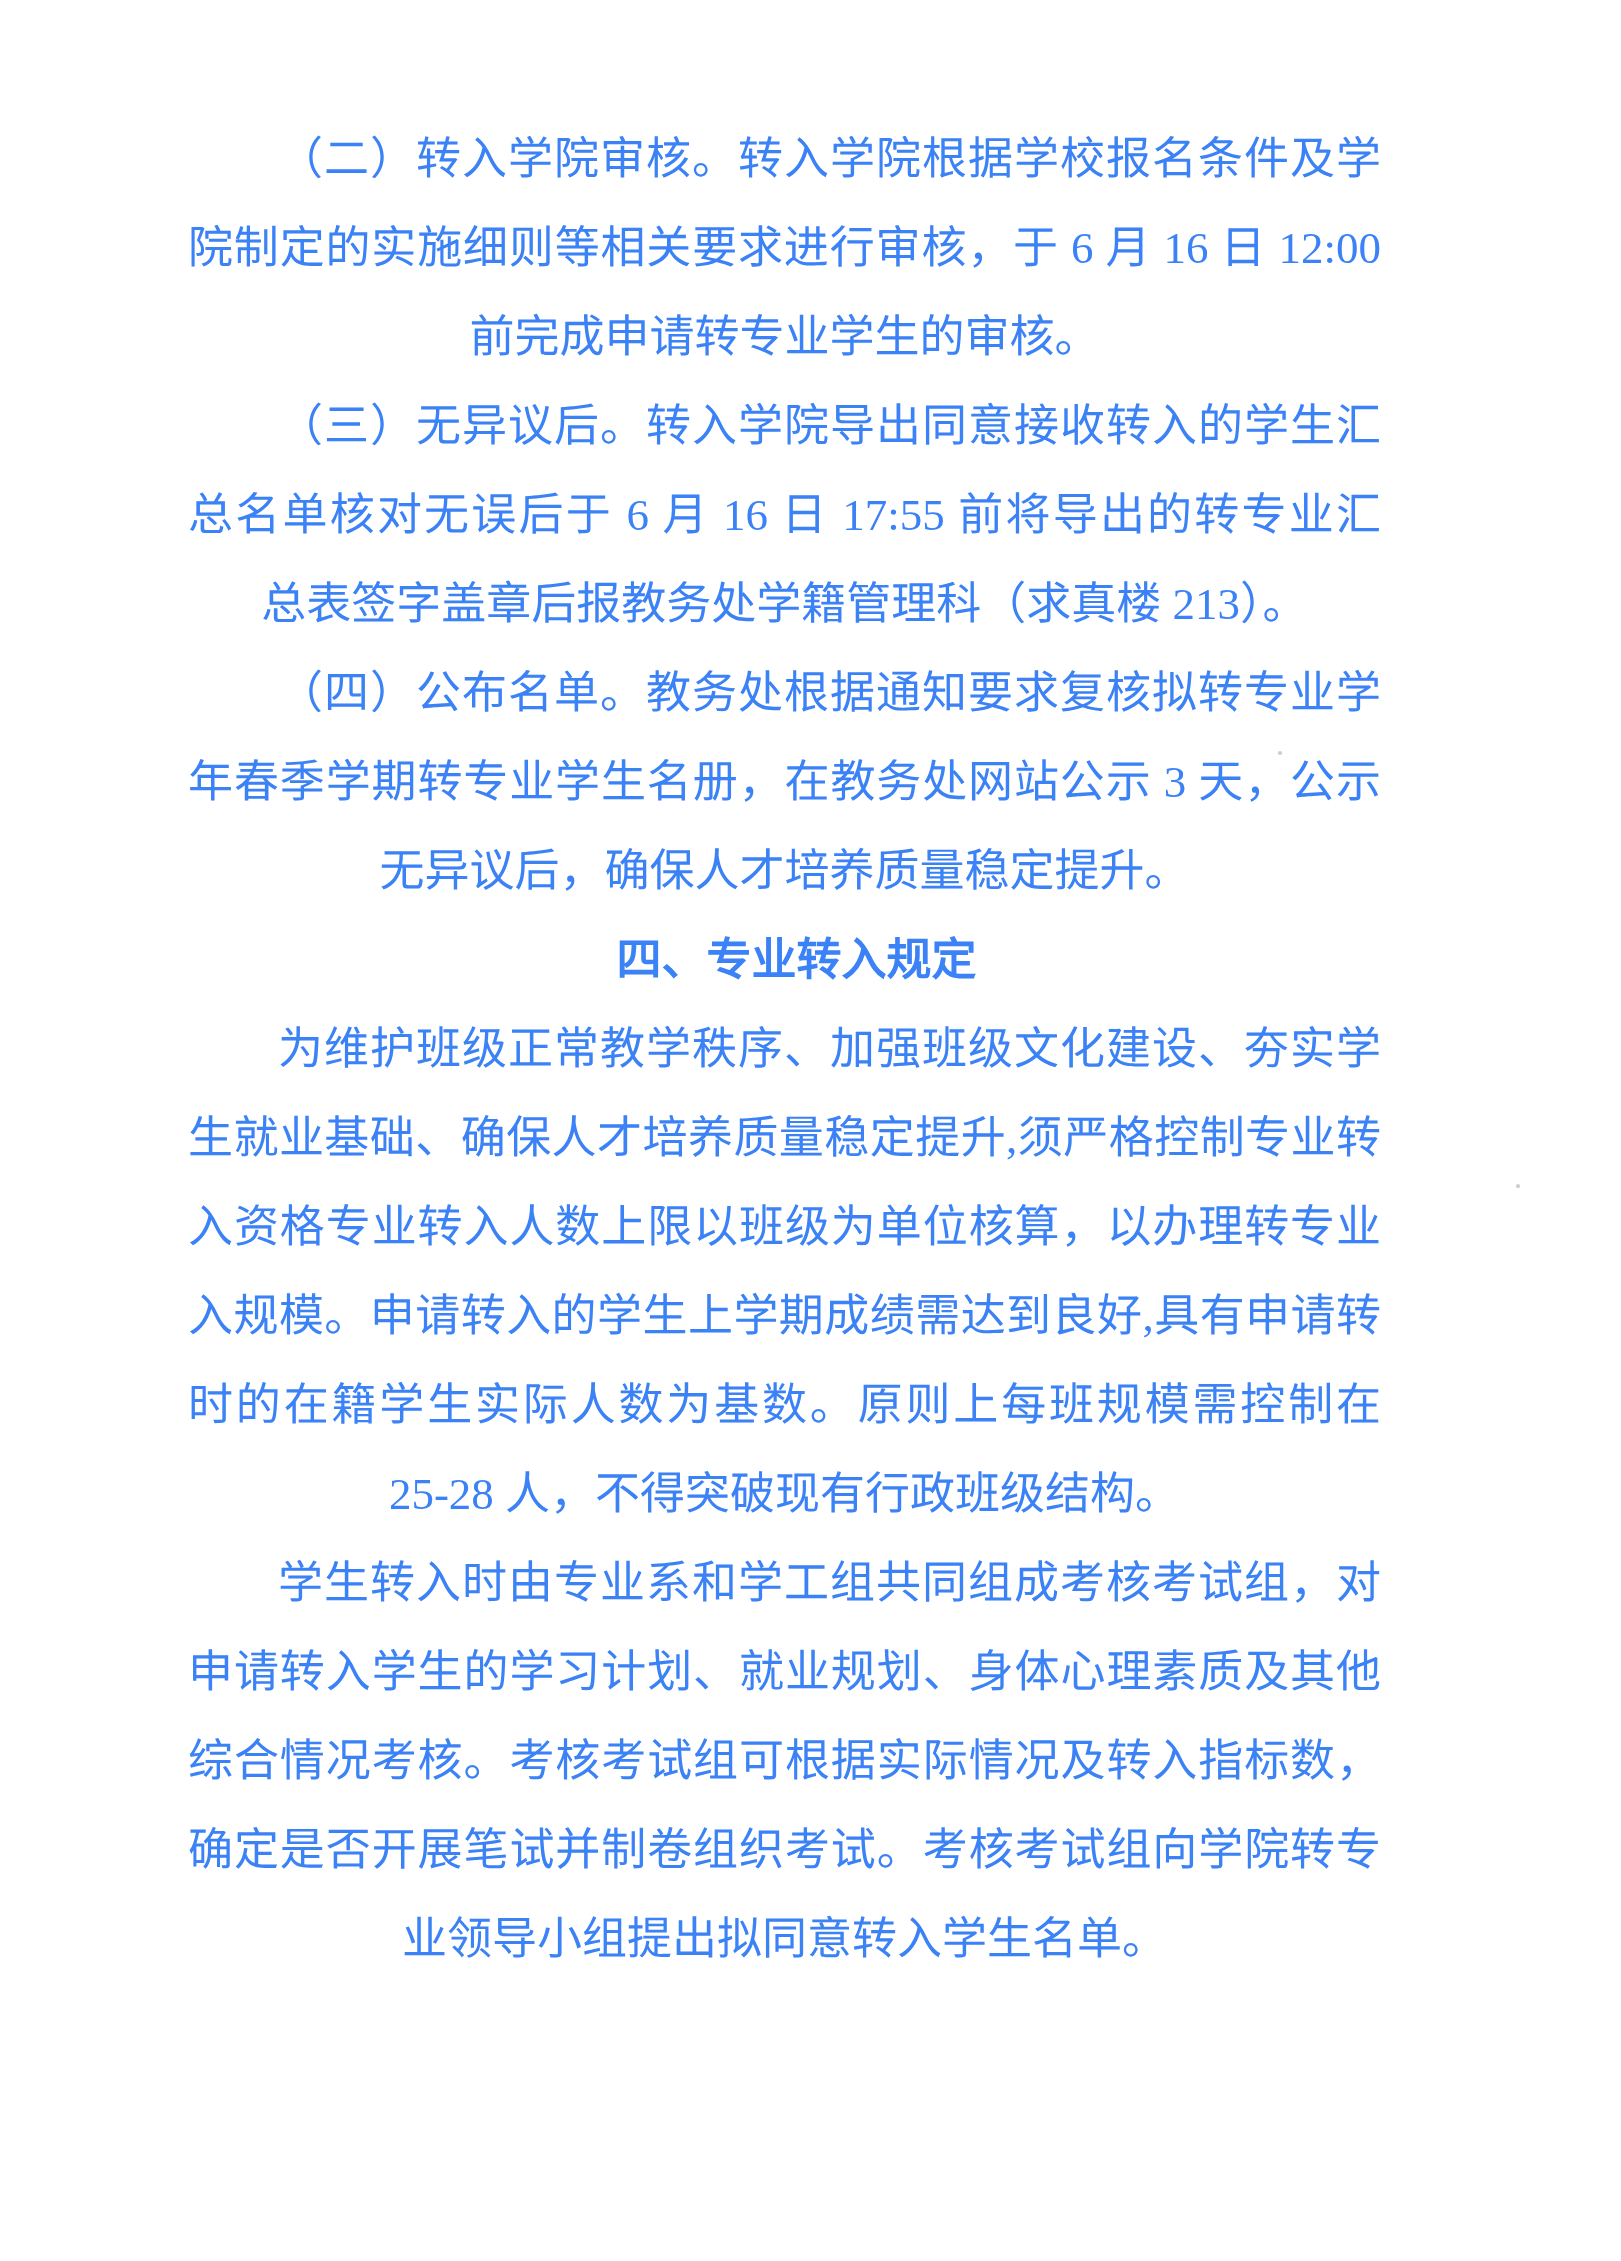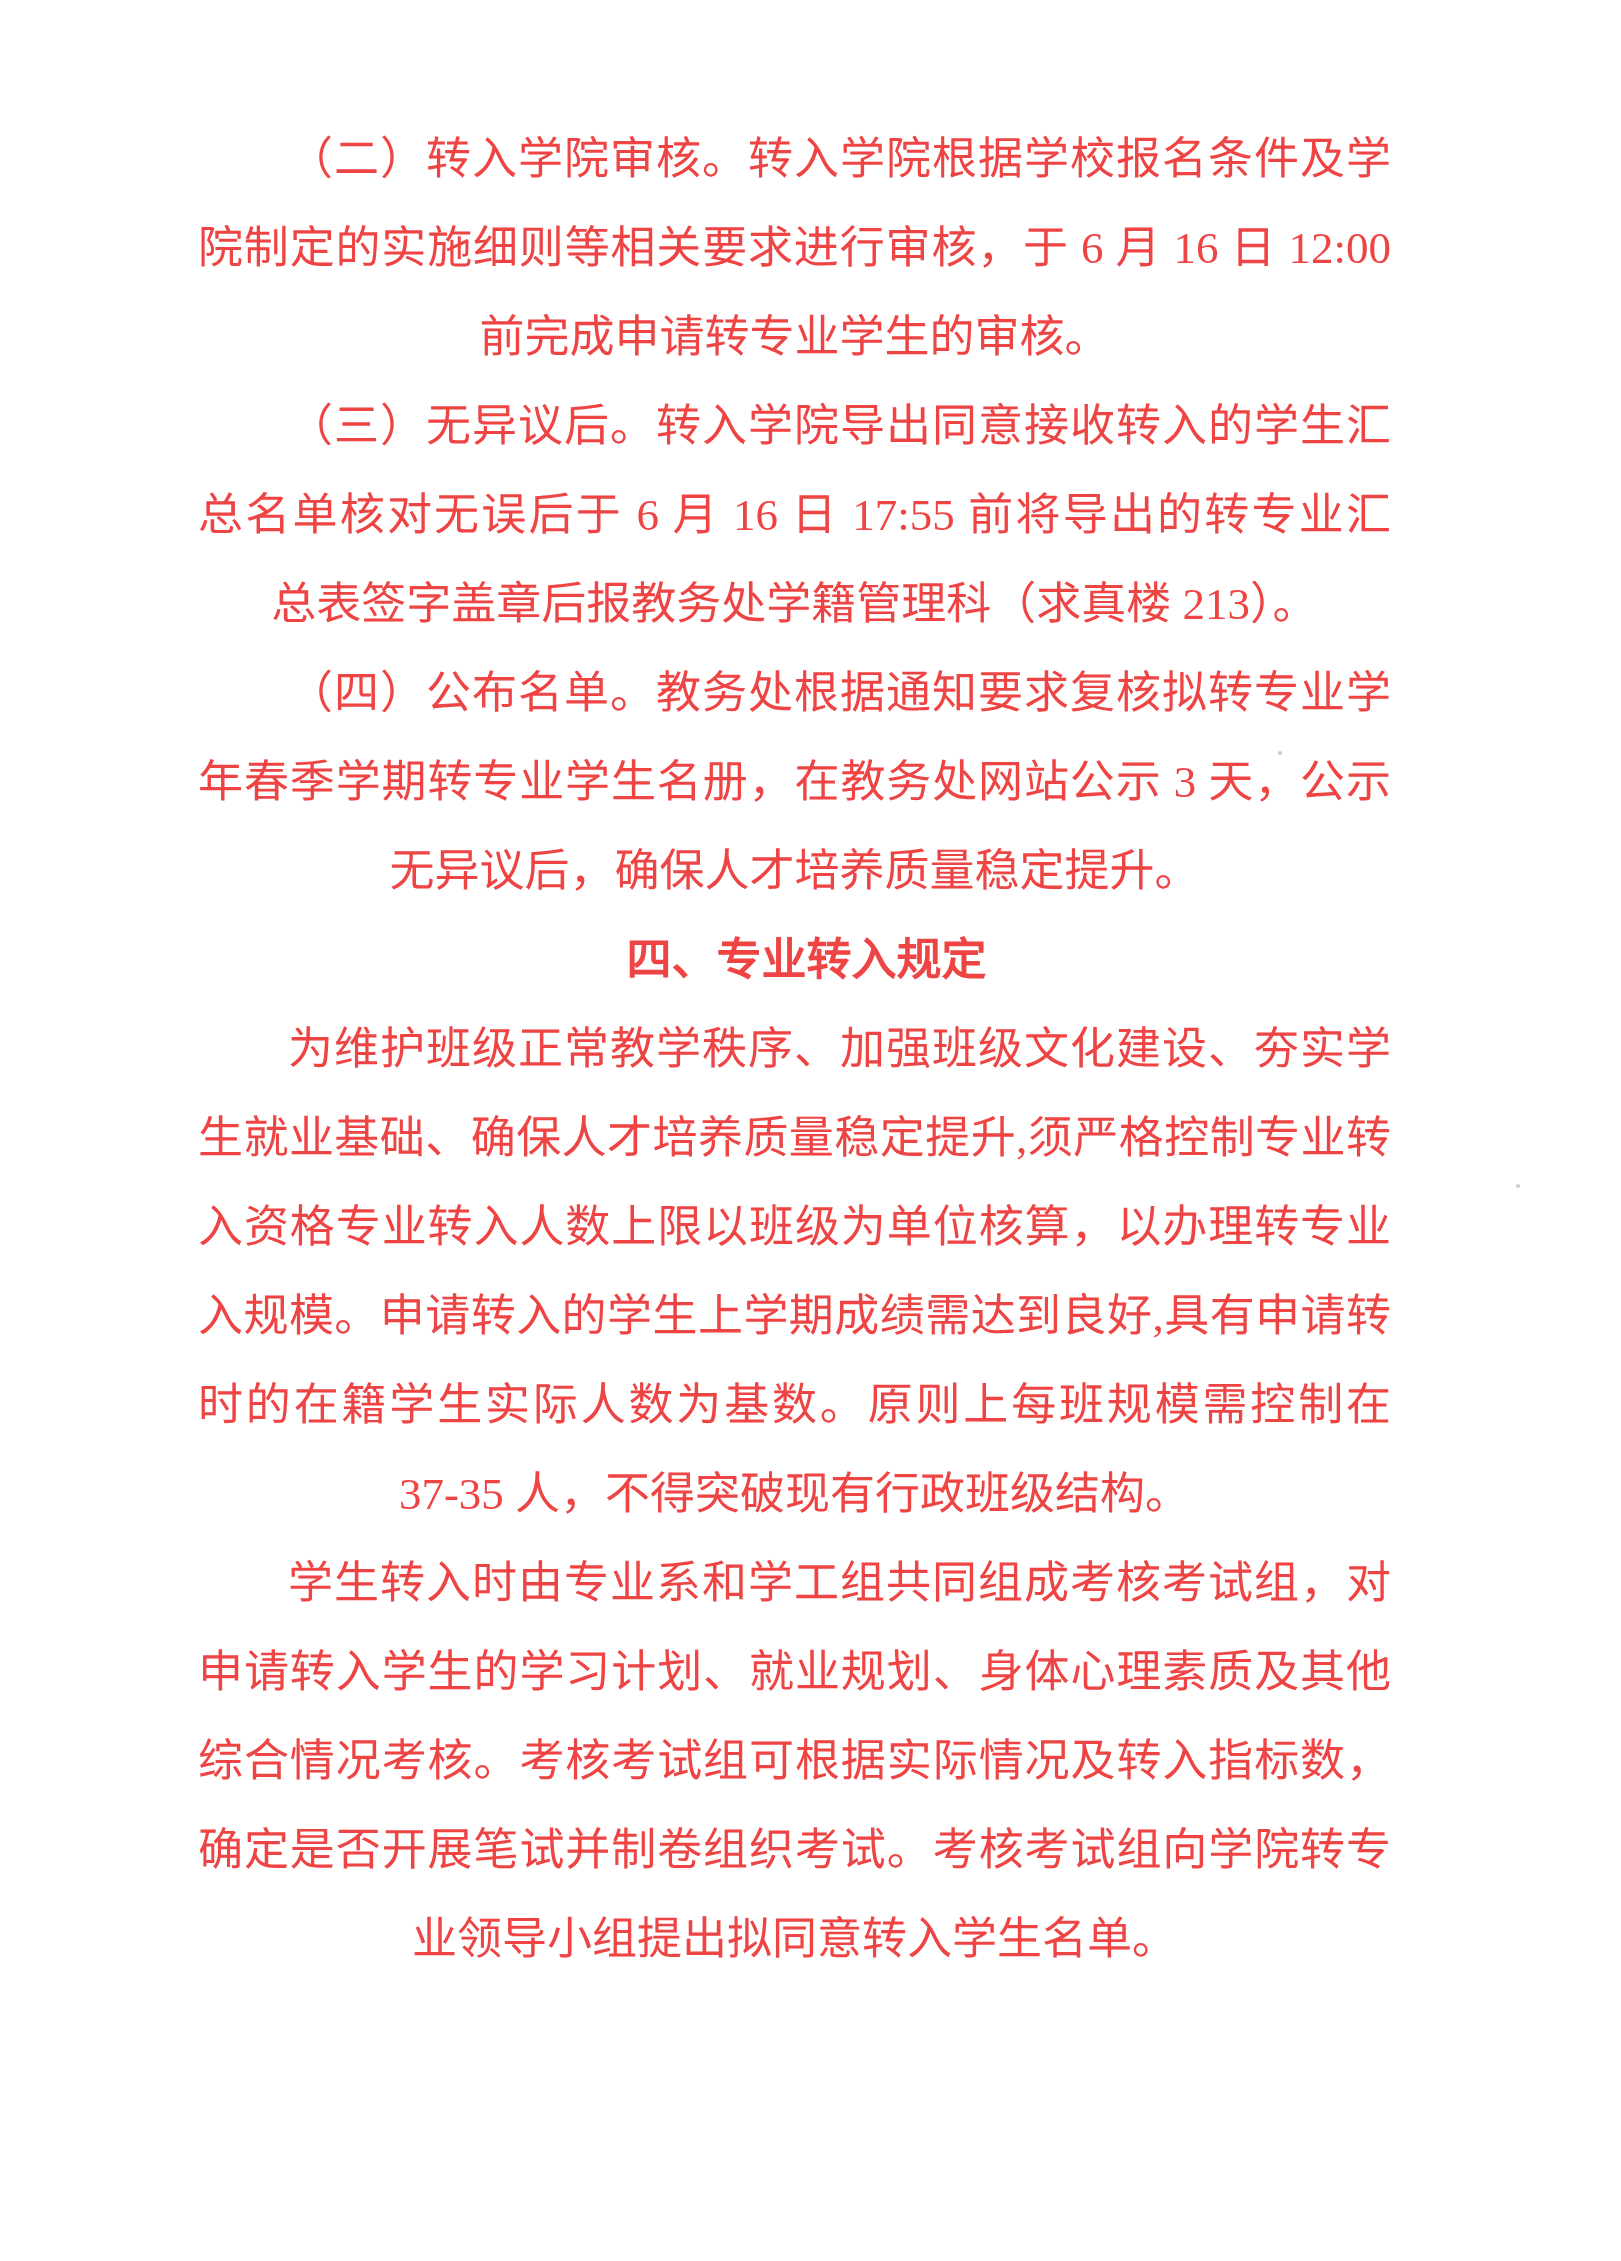--- a/index.html
+++ b/index.html
@@ -10,26 +10,26 @@
   .page {
     position: relative;
     width: 1622px;
     height: 2261px;
     background: #ffffff;
     overflow: hidden;
     font-family: "Liberation Serif", "DejaVu Serif", serif;
   }
   .doc {
     position: absolute;
-    left: 198px;
+    left: 188px;
     top: 115px;
     width: 1193px;
     font-size: 45px;
     line-height: 89px;
-    color: #ef4444;
+    color: #3b82f6;
     font-weight: 500;
   }
   .line {
     height: 89px;
     white-space: nowrap;
     text-align: center;
   }
   .line.justify {
     text-align: justify;
     text-align-last: justify;
@@ -63,21 +63,21 @@
       <div class="line">总表签字盖章后报教务处学籍管理科（求真楼 213）。</div>
       <div class="line justify indent">（四）公布名单。教务处根据通知要求复核拟转专业学</div>
       <div class="line justify">年春季学期转专业学生名册，在教务处网站公示 3 天，公示</div>
       <div class="line">无异议后，确保人才培养质量稳定提升。</div>
       <div class="line heading">四、专业转入规定</div>
       <div class="line justify indent">为维护班级正常教学秩序、加强班级文化建设、夯实学</div>
       <div class="line justify">生就业基础、确保人才培养质量稳定提升,须严格控制专业转</div>
       <div class="line justify">入资格专业转入人数上限以班级为单位核算，以办理转专业</div>
       <div class="line justify">入规模。申请转入的学生上学期成绩需达到良好,具有申请转</div>
       <div class="line justify">时的在籍学生实际人数为基数。原则上每班规模需控制在</div>
-      <div class="line">37-35 人，不得突破现有行政班级结构。</div>
+      <div class="line">25-28 人，不得突破现有行政班级结构。</div>
       <div class="line justify indent">学生转入时由专业系和学工组共同组成考核考试组，对</div>
       <div class="line justify">申请转入学生的学习计划、就业规划、身体心理素质及其他</div>
       <div class="line justify">综合情况考核。考核考试组可根据实际情况及转入指标数，</div>
       <div class="line justify">确定是否开展笔试并制卷组织考试。考核考试组向学院转专</div>
       <div class="line">业领导小组提出拟同意转入学生名单。</div>
     </div>
   <div id="specks">
       <div class="speck" style="left: 1278px; top: 751px;"></div>
       <div class="speck" style="left: 1516px; top: 1184px;"></div>
     </div>

